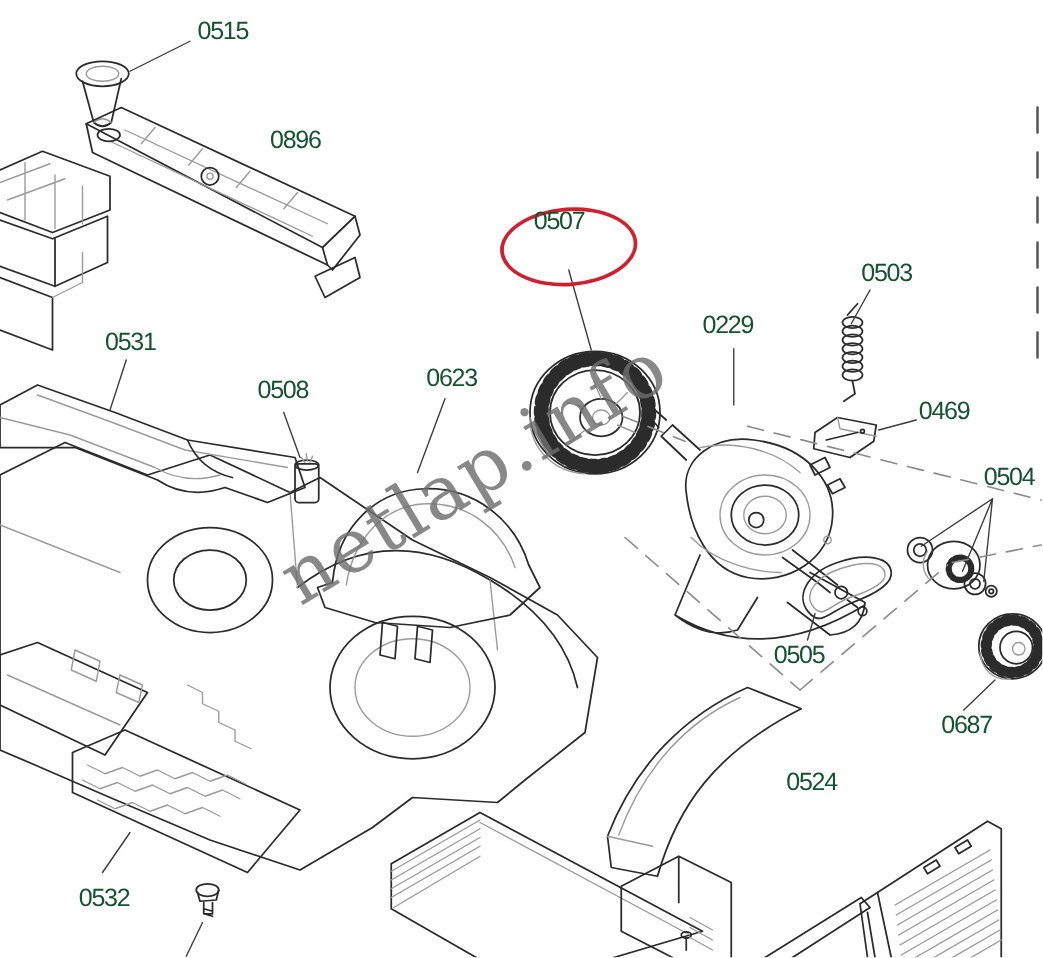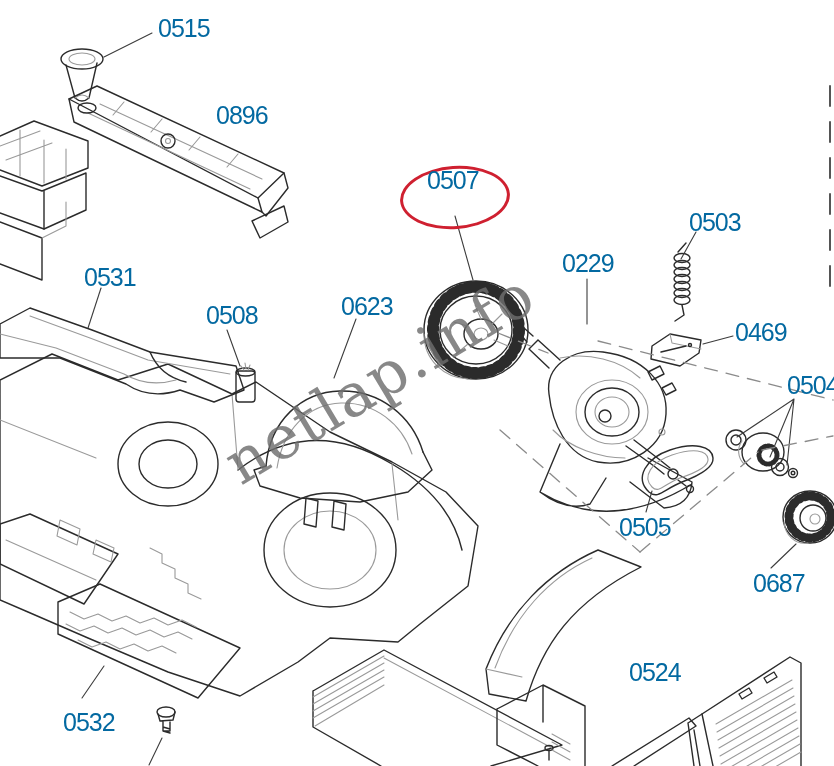--- a/index.html
+++ b/index.html
@@ -9,21 +9,21 @@
   
   #art path,#art ellipse,#art circle,#art rect,#art line{
       stroke:#2b2b2b;fill:none;stroke-width:1.4;stroke-linecap:round;stroke-linejoin:round;}
   #art .lt{stroke:#9a9a9a;stroke-width:1.1;}
   #art .leader path{stroke:#3c3c3c;stroke-width:1.1;}
   #art .ld path{stroke:#8b8b8b;stroke-width:1.3;stroke-dasharray:13 9;}
   #art .ldv{stroke-dasharray:20 16 !important;stroke-width:2 !important;stroke:#555 !important;}
   #art .fins{stroke-width:12;stroke-dasharray:3.2 5.2;}
   #art .fins2{stroke-width:9;stroke-dasharray:2.4 4.2;}
   #art .knurl{stroke-width:5;stroke-dasharray:1.6 2.2;}
-  .part-label{position:absolute;font-size:25px;letter-spacing:-1px;color:#0369a1;
+  .part-label{position:absolute;font-size:20px;letter-spacing:-1px;color:#14532d;
       white-space:nowrap;cursor:pointer;z-index:30;}
   #highlight-ellipse{position:absolute;left:400px;top:166px;width:104px;height:57px;
       border:3px solid #cf2030;border-radius:50%;transform:rotate(-4deg);z-index:25;}
   #watermark{position:absolute;left:248px;top:428px;height:70px;line-height:70px;
       font-family:"DejaVu Serif",serif;font-size:60px;letter-spacing:2px;
       color:rgba(110,110,110,0.82);transform:rotate(-31deg);transform-origin:0 100%;
       z-index:20;pointer-events:none;}
 </style>
 </head>
 <body>
@@ -230,16 +230,16 @@
   <div class="part-label" style="left:84px;top:263px">0531</div>
   <div class="part-label" style="left:206px;top:301px">0508</div>
   <div class="part-label" style="left:341px;top:292px">0623</div>
   <div class="part-label" style="left:427px;top:166px">0507</div>
   <div class="part-label" style="left:562px;top:249px">0229</div>
   <div class="part-label" style="left:689px;top:208px">0503</div>
   <div class="part-label" style="left:735px;top:318px">0469</div>
   <div class="part-label" style="left:787px;top:371px">0504</div>
   <div class="part-label" style="left:619px;top:513px">0505</div>
   <div class="part-label" style="left:753px;top:569px">0687</div>
-  <div class="part-label" style="left:629px;top:658px">0524</div>
+  <div class="part-label" style="left:629px;top:615px">0524</div>
   <div class="part-label" style="left:63px;top:708px">0532</div>
 
 </div>
 
 </body></html>

